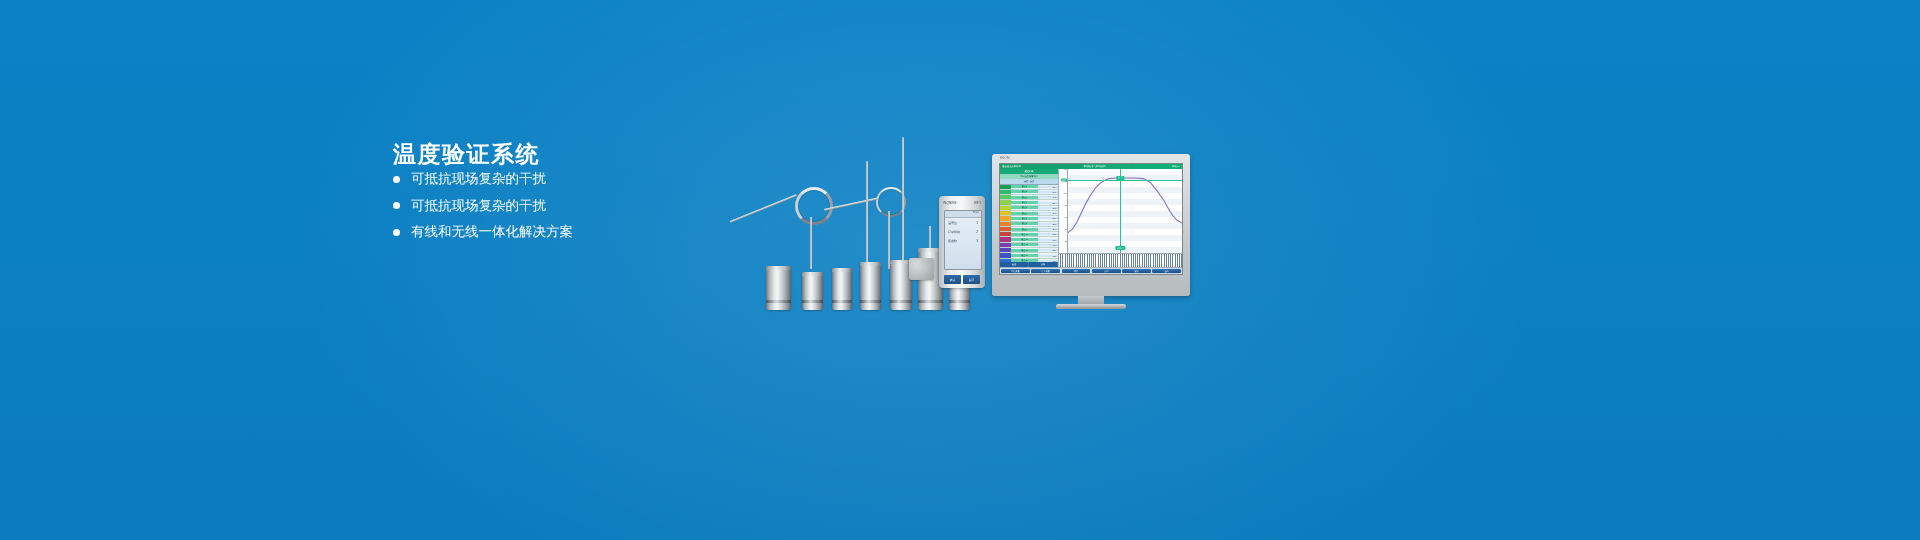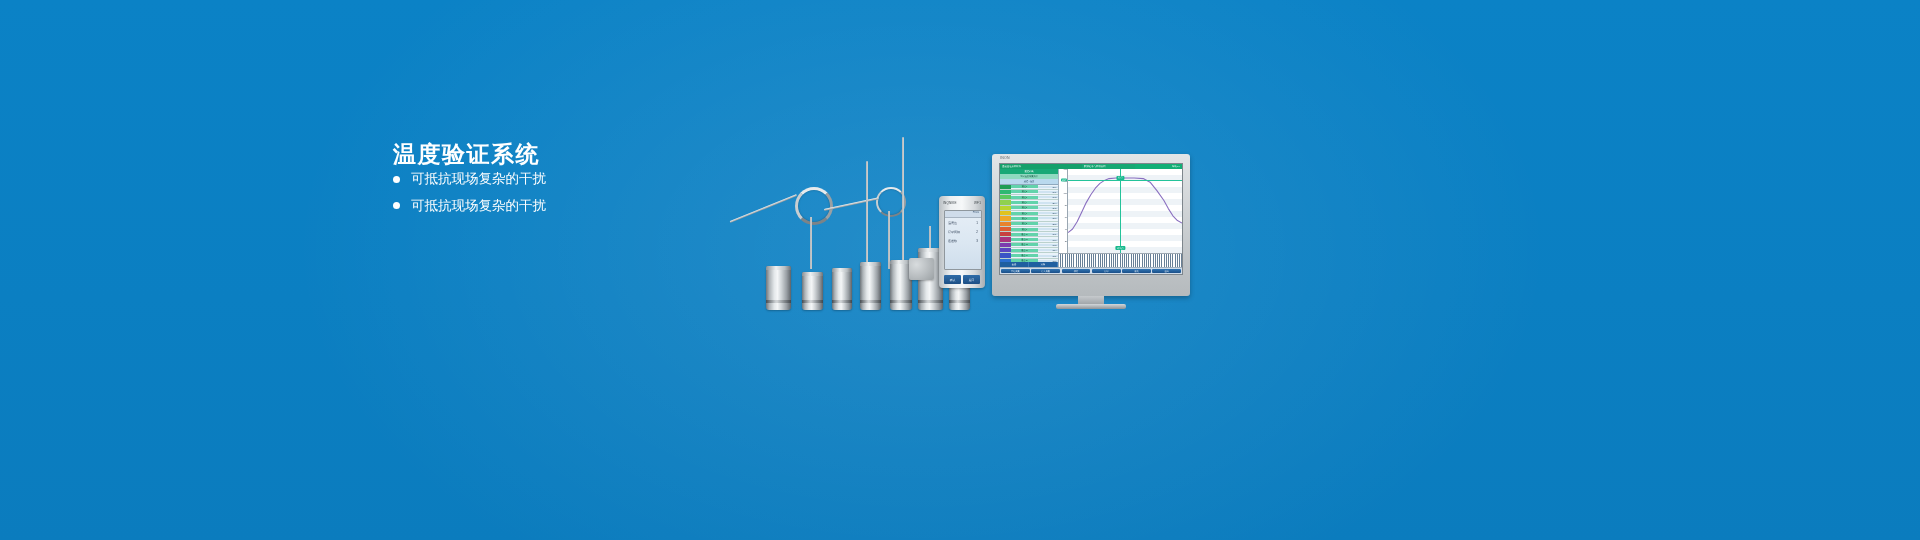--- a/index.html
+++ b/index.html
@@ -468,20 +468,24 @@
   <div class="copy">
     <h1 class="headline">温度验证系统</h1>
     <ul class="bullets">
       <li class="bullet">
         <span class="bullet-dot"></span>
         <span>可抵抗现场复杂的干扰</span>
       </li>
       <li class="bullet">
         <span class="bullet-dot"></span>
         <span>可抵抗现场复杂的干扰</span>
+      </li>
+      <li class="bullet">
+        <span class="bullet-dot"></span>
+        <span>有线和无线一体化解决方案</span>
       </li>
     </ul>
   </div>
 
   <div class="products">
 
     <div class="coil" style="left:75px; top:62px; width:32px; height:32px;"></div>
     <div class="wire" style="left:10px; top:96px; width:72px; transform:rotate(-22deg);"></div>
     <div class="stem" style="left:90px; top:92px; height:52px;"></div>
 

